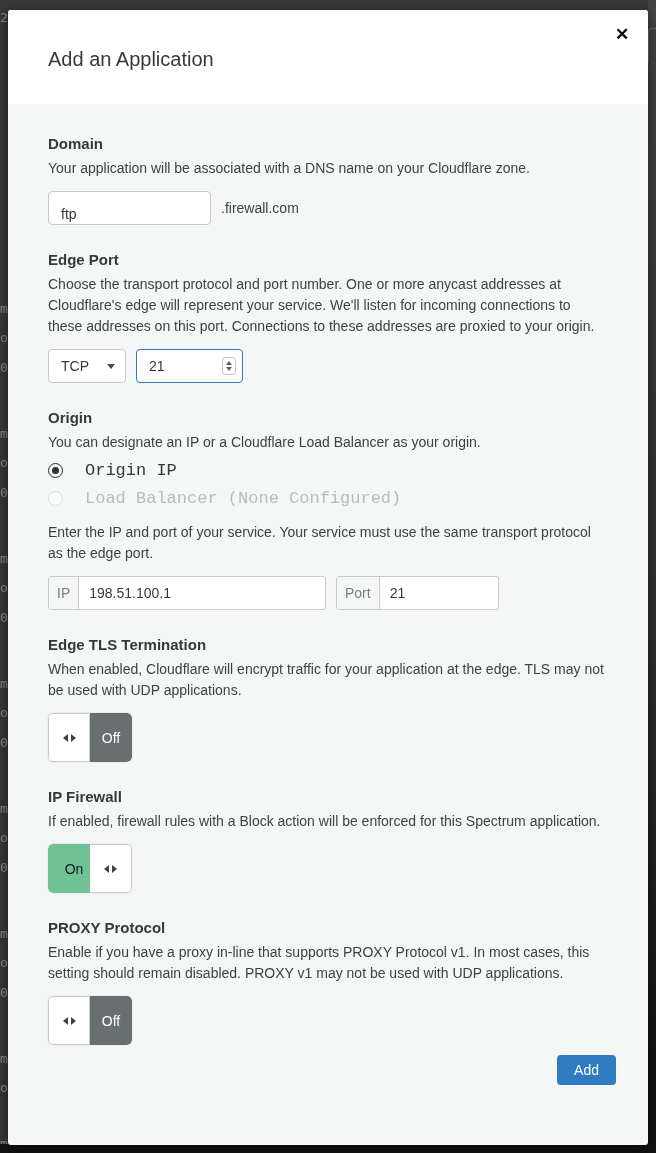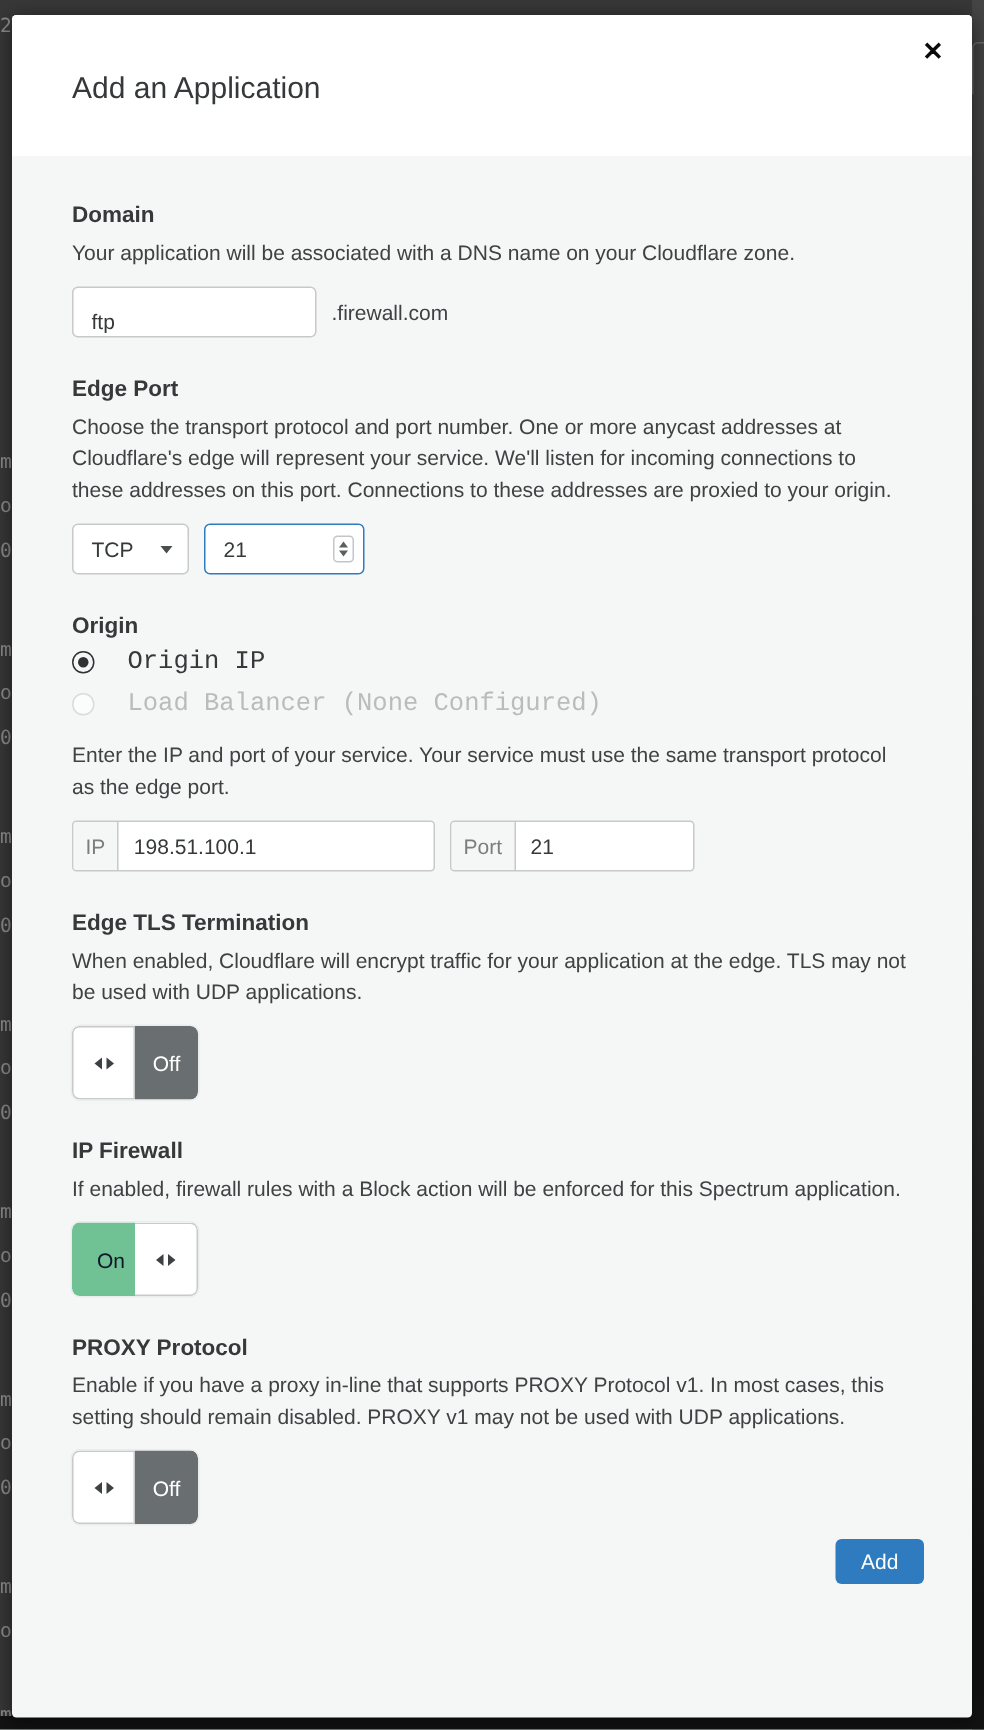--- a/index.html
+++ b/index.html
@@ -67,21 +67,21 @@
   .radio-group{margin-bottom:14px;}
 
   
   .origin-inputs{display:flex;gap:10px;}
   .input-group{display:flex;height:34px;box-sizing:border-box;border:1px solid #c7c9ca;
     border-radius:3px;background:#fff;overflow:hidden;align-items:stretch;}
   .input-group .prefix{display:flex;align-items:center;padding:0 8px;background:#f5f6f6;
     border-right:1px solid #c7c9ca;font-size:14px;color:#7a7e7f;}
   .input-group input{border:none;background:none;outline:none;
     font-family:"Liberation Sans",sans-serif;font-size:14px;color:#36393a;padding:0 0 0 10px;}
-  .ip-group{width:242px;}
+  .ip-group{width:278px;}
   .ip-group input{width:230px;}
   .portg{width:163px;}
   .portg input{width:100px;}
 
   
   .toggle{display:flex;width:84px;height:49px;border-radius:5px;overflow:hidden;cursor:pointer;
     box-shadow:0 0 0 1px rgba(0,0,0,0.04);}
   .tog-seg{width:42px;box-sizing:border-box;display:flex;align-items:center;justify-content:center;
     font-size:14px;}
   .tog-knob{background:#fff;border:1px solid #c7c9ca;gap:3px;}
@@ -160,20 +160,21 @@
           <span class="stepper">
             <span class="step-up"></span>
             <span class="step-down"></span>
           </span>
         </div>
       </div>
     </div>
 
     <div class="section">
       <h2>Origin</h2>
+      <p style="margin-bottom:8px">You can designate an IP or a Cloudflare Load Balancer as your origin.</p>
       <div class="radio-group">
         <div class="radio-row">
           <span class="radio checked"></span>
           <span class="radio-label">Origin IP</span>
         </div>
         <div class="radio-row">
           <span class="radio disabled"></span>
           <span class="radio-label disabled">Load Balancer (None Configured)</span>
         </div>
       </div>

